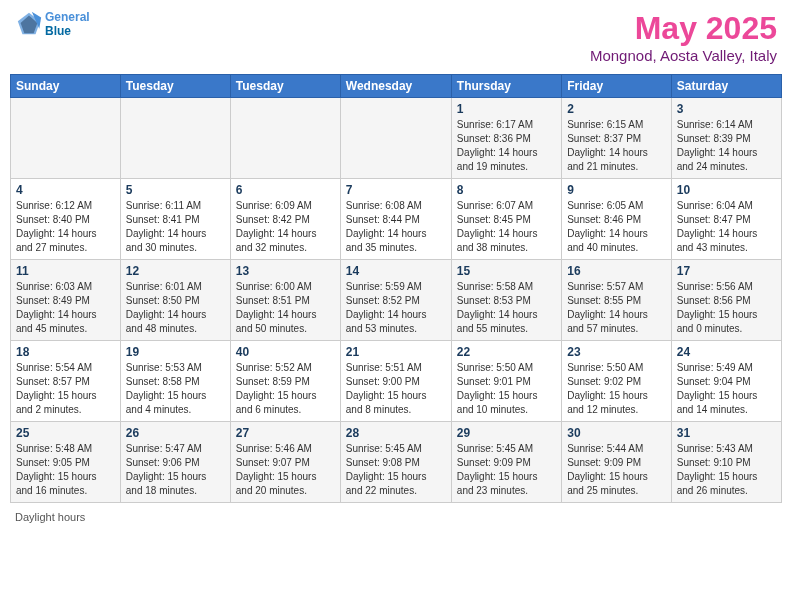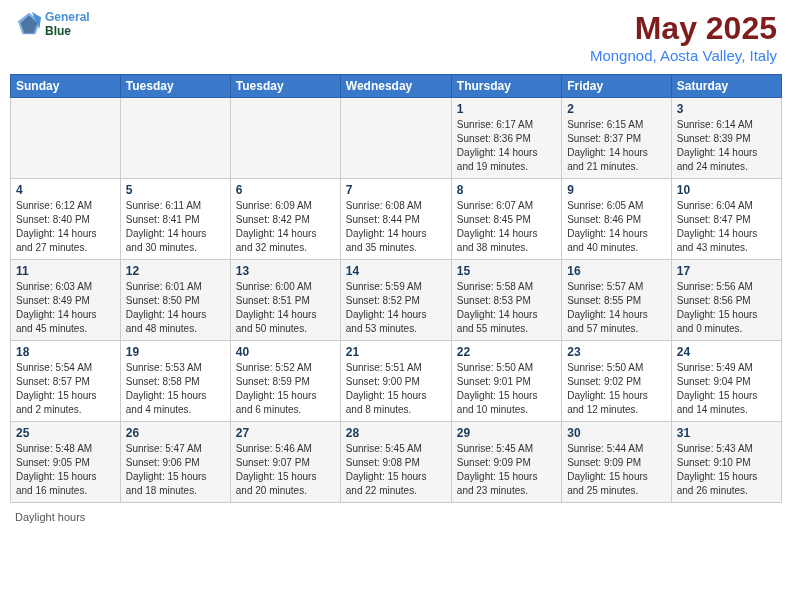--- a/index.html
+++ b/index.html
@@ -34,25 +34,25 @@
       width: 28px;
       height: 28px;
       margin-right: 2px;
     }
     .title-area {
       text-align: right;
     }
     .month-year {
       font-size: 32px;
       font-weight: bold;
-      color: #7f1d1d;
+      color: #ec4899;
     }
     .location {
       font-size: 15px;
-      color: #3b82f6;
+      color: #701a75;
     }
     table {
       width: 100%;
       border-collapse: collapse;
       font-size: 11px;
     }
     thead tr th {
       background-color: #3a78c9;
       color: #fff;
       padding: 4px 5px;
@@ -103,21 +103,21 @@
 <div class="header">
   <div class="logo">
     <svg class="logo-icon" viewBox="0 0 30 30" xmlns="http://www.w3.org/2000/svg">
       <polygon points="15,3 27,12 22,26 8,26 3,12" fill="#4a90d9" opacity="0.7"></polygon>
       <polygon points="15,6 24,14 20,25 10,25 6,14" fill="#1a3a5c" opacity="0.5"></polygon>
       <polygon points="18,2 28,8 26,20" fill="#4a90d9"></polygon>
     </svg>
     <div>
       <div class="logo-text">
         <span>General</span><br>
-        <span style="color:#14532d">Blue</span>
+        <span style="color:#0369a1">Blue</span>
       </div>
     </div>
   </div>
   <div class="title-area">
     <div class="month-year">May 2025</div>
     <div class="location">Mongnod, Aosta Valley, Italy</div>
   </div>
 </div>
 
 <table>

